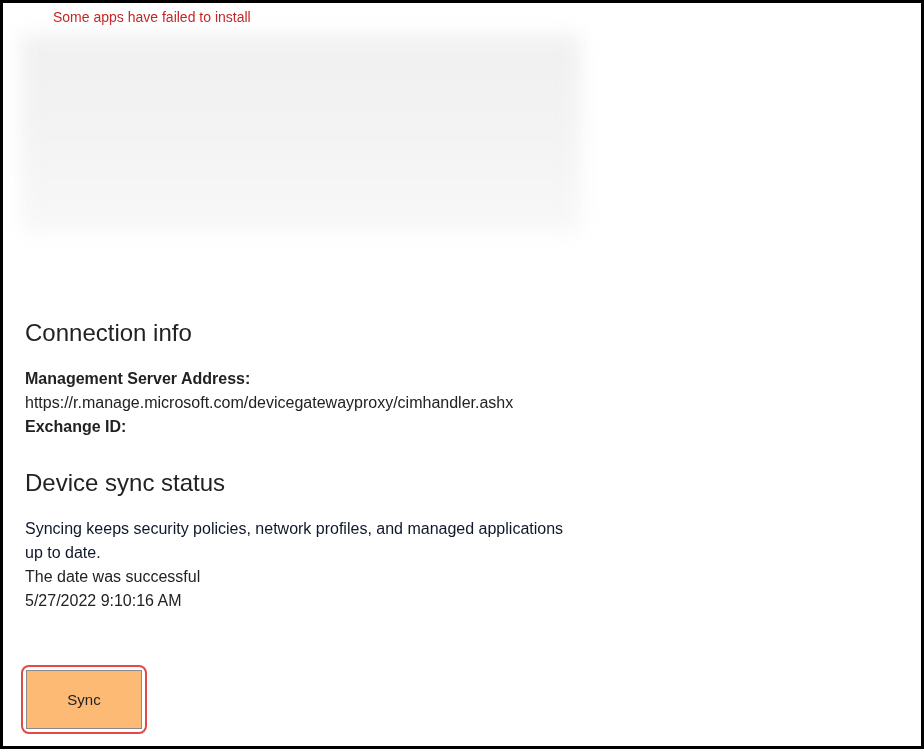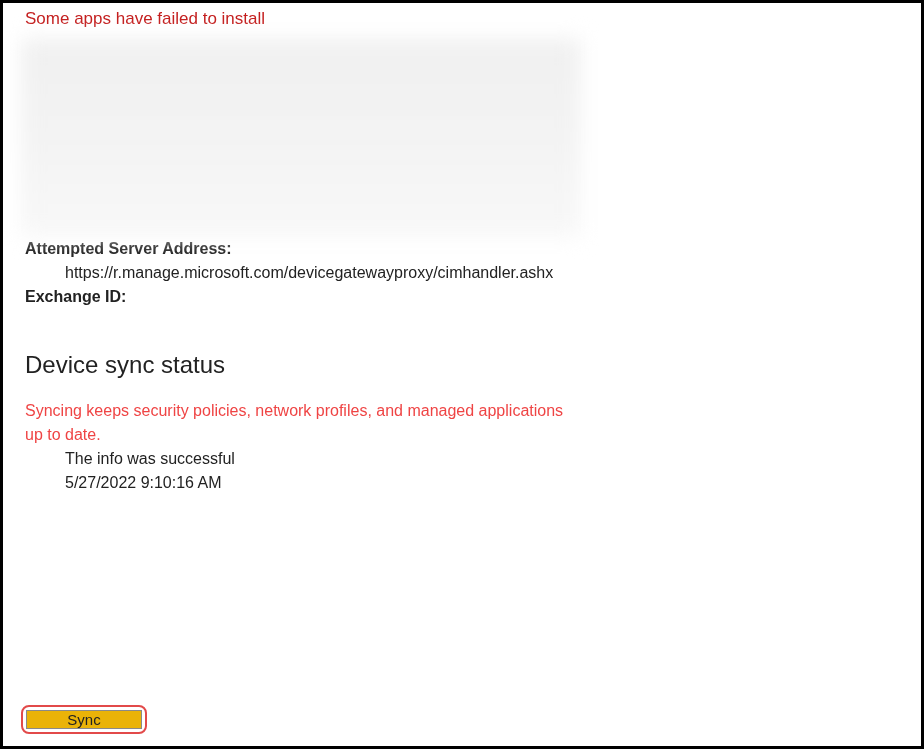--- a/index.html
+++ b/index.html
@@ -12,104 +12,105 @@
       background: #ffffff;
       width: 924px;
       height: 749px;
       border: 3px solid #000000;
       padding: 0;
       overflow: hidden;
       position: relative;
     }
     .error-banner {
       color: #c41e1e;
-      font-size: 17px;
+      font-size: 14px;
       padding: 6px 8px 0 22px;
       font-weight: 400;
+      margin-left: 28px;
     }
     .redacted-block {
       margin: 10px 0 0 18px;
       width: 560px;
       height: 198px;
       background: linear-gradient(180deg, #f0f0f0 0%, #f3f3f3 50%, #f8f8f8 100%);
       filter: blur(10px);
       border-radius: 2px;
     }
     .content {
       padding: 0 22px;
     }
     .section-heading {
       font-size: 24px;
       font-weight: 400;
       color: #222222;
       margin-top: 86px;
       margin-bottom: 20px;
     }
     .section-heading.sync {
-      margin-top: 42px;
+      margin-top: 30px;
       margin-bottom: 20px;
     }
     .info-block {
       font-size: 16px;
       color: #222222;
       line-height: 1.5;
     }
     .label-bold {
       font-weight: 600;
     }
     .value-text {
       font-weight: 400;
-      margin-left: 40px;
     }
     .sync-description {
       font-size: 16px;
-      color: #ef4444;
+      color: #0f172a;
       line-height: 1.5;
       max-width: 560px;
     }
     .sync-button-wrapper {
       position: absolute;
       bottom: 12px;
       left: 18px;
       padding: 3px;
       border: 2px solid #e24a4a;
       border-radius: 8px;
       display: inline-block;
     }
     .sync-button {
-      background: #eab308;
+      background: #fdba74;
       border: 1px solid #8a8a8a;
       color: #222222;
       font-size: 15px;
       font-family: inherit;
-      padding: 0 36px;
+      padding: 20px 36px;
       cursor: pointer;
       min-width: 116px;
     }
   </style>
 </head>
 <body>
 
 <div class="error-banner">Some apps have failed to install</div>
 
 <div class="redacted-block"></div>
 
 <div class="content">
+  <h2 class="section-heading">Connection info</h2>
 
   <div class="info-block">
-    <div class="label-bold">Attempted Server Address:</div>
+    <div class="label-bold">Management Server Address:</div>
     <div class="value-text">https://r.manage.microsoft.com/devicegatewayproxy/cimhandler.ashx</div>
     <div class="label-bold">Exchange ID:</div>
   </div>
 
   <h2 class="section-heading sync">Device sync status</h2>
 
   <div class="sync-description">Syncing keeps security policies, network profiles, and managed applications up to date.</div>
 
   <div class="info-block">
-    <div class="value-text">The info was successful</div>
+    <div class="value-text">The date was successful</div>
     <div class="value-text">5/27/2022 9:10:16 AM</div>
   </div>
 </div>
 
 <div class="sync-button-wrapper">
   <button class="sync-button">Sync</button>
 </div>
 
 </body></html>

